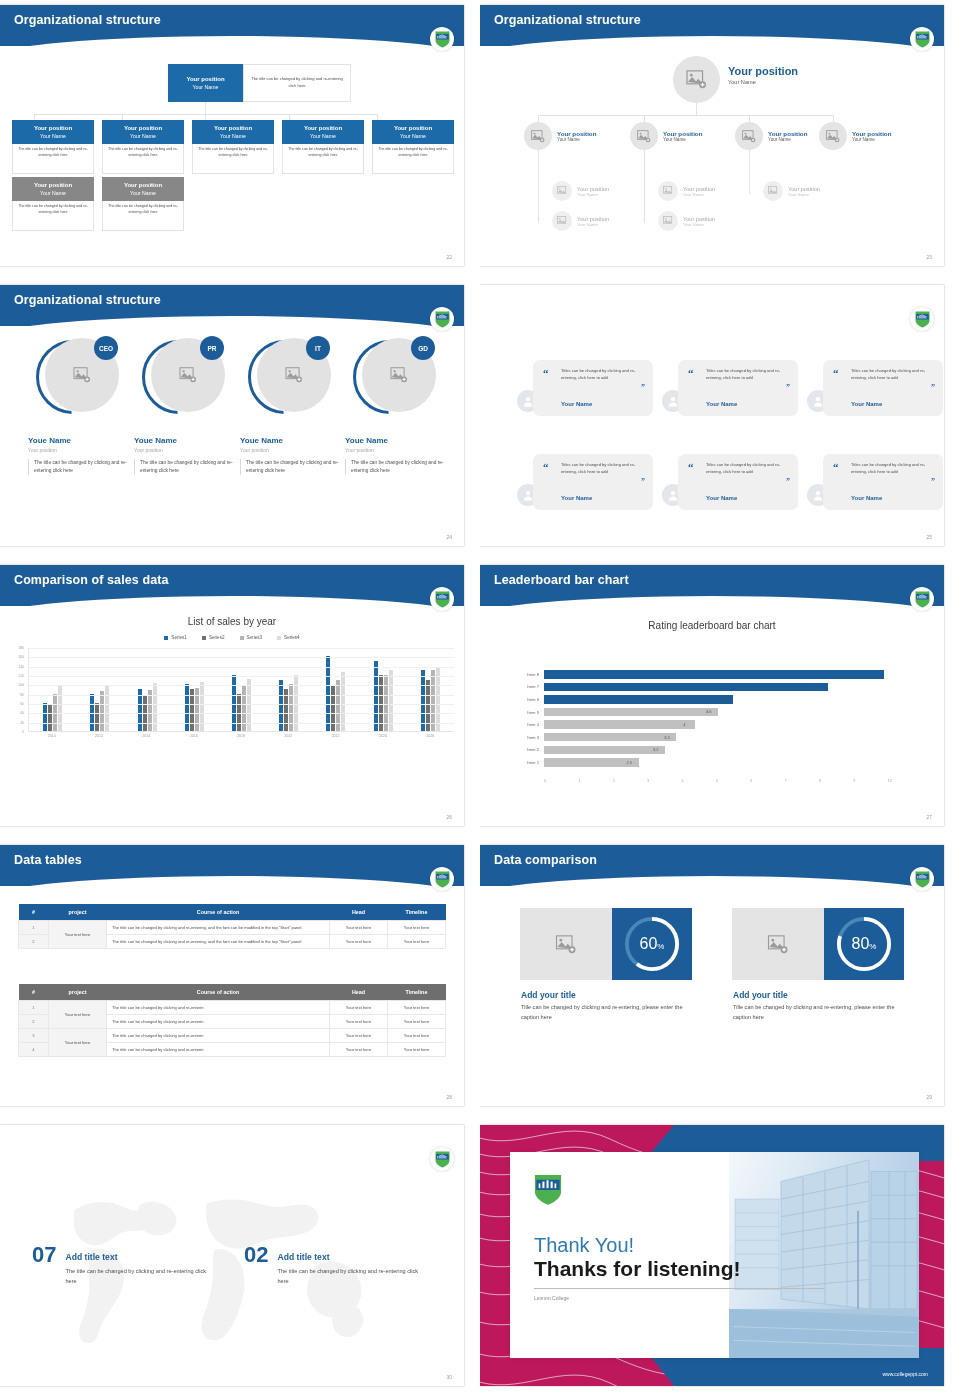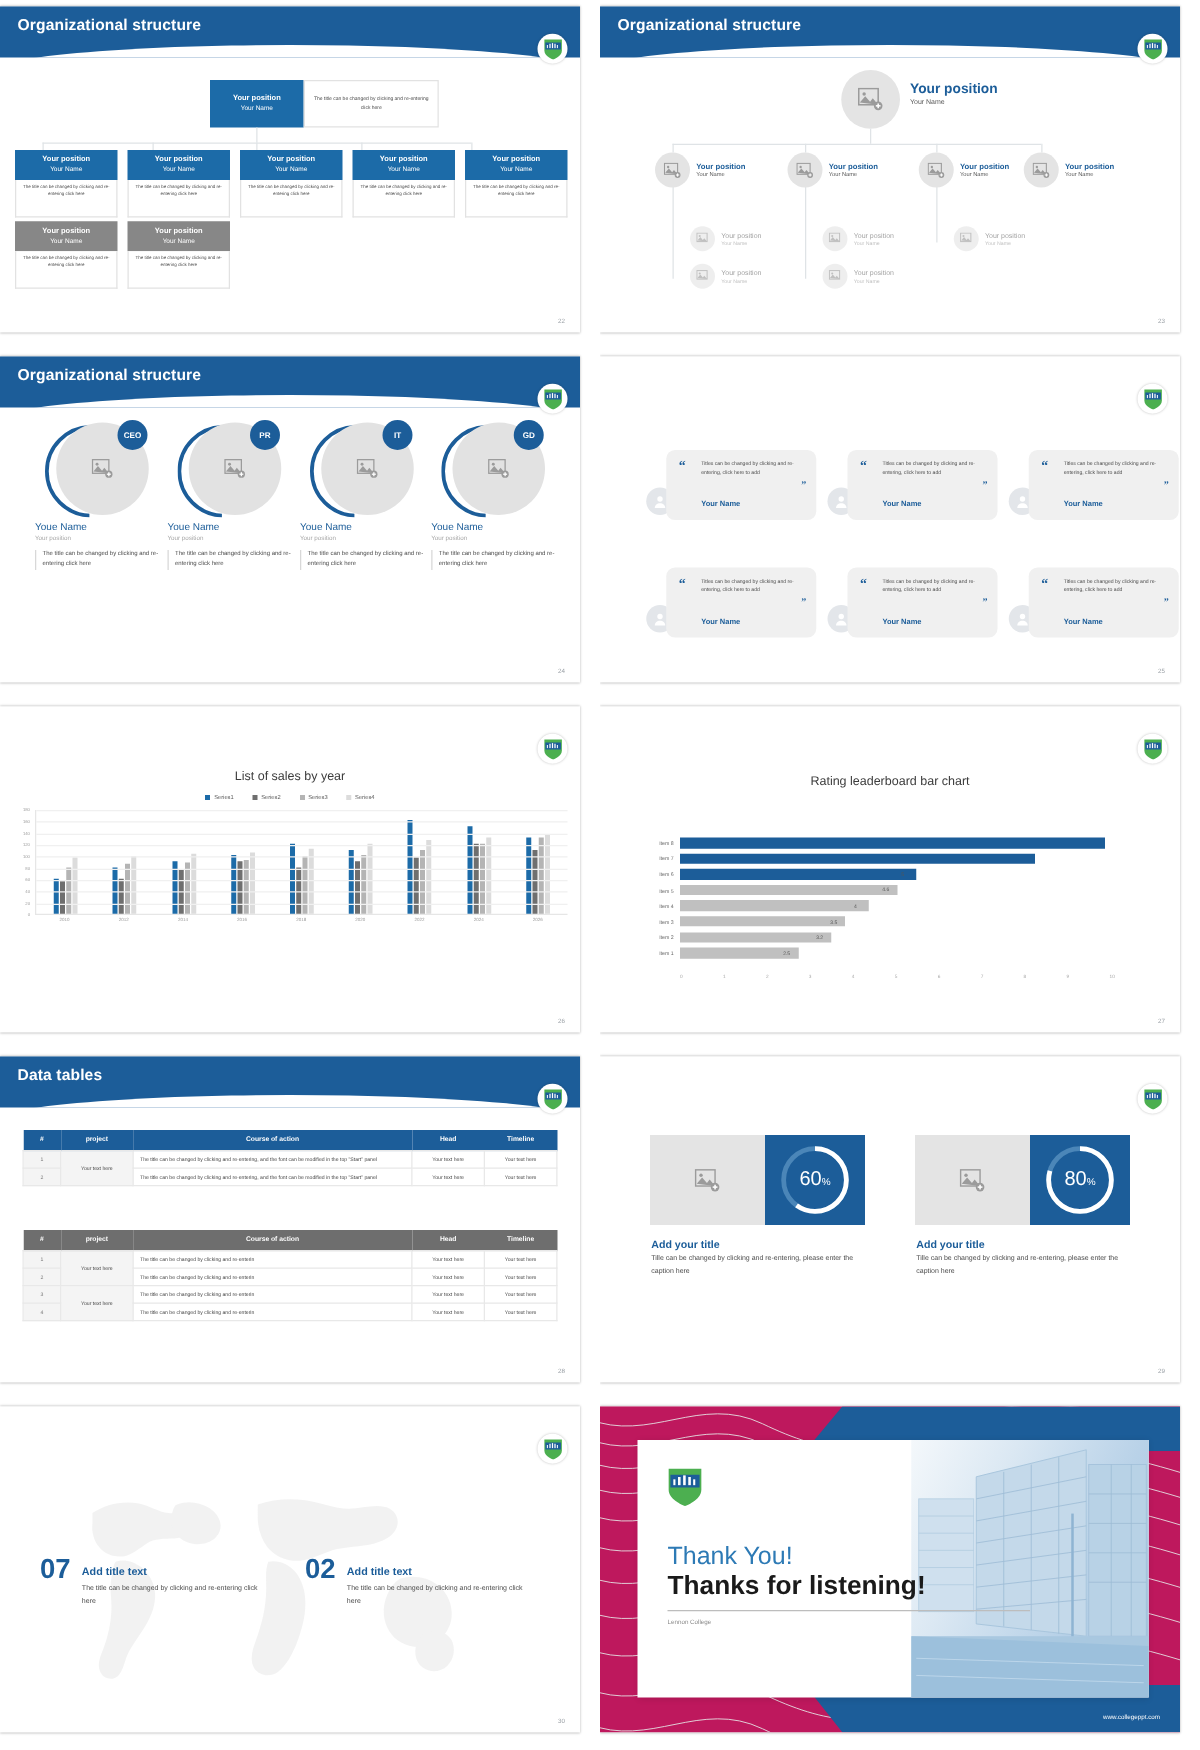--- a/index.html
+++ b/index.html
@@ -91,21 +91,21 @@
     position:absolute; left:9px; top:0; width:74px; height:74px;
     border-radius:50%; background:#e2e2e2;
     display:flex; align-items:center; justify-content:center;
   }
   .c24-tag {
     position:absolute; right:-4px; top:-2px; width:24px; height:24px;
     border-radius:50%; background:#1c5d99; color:#fff;
     font-size:6.5px; font-weight:bold;
     display:flex; align-items:center; justify-content:center; z-index:3;
   }
-  .c24-name { color:#1c5d99; font-weight:normal; font-size:8px; margin-top:1px;}
+  .c24-name { color:#1c5d99; font-weight:bold; font-size:8px; margin-top:20px;}
   .c24-pos  { color:#a7a7a7; font-size:5px; margin-top:2px;}
   .c24-desc {
     border-left:1px solid #d8d8d8; margin-top:6px; padding-left:5px;
     font-size:4.8px; line-height:1.65; color:#4d4d4d;
   }
 
   
   .quote-card {
     position:absolute; width:120px; height:56px;
     background:#f0f0f0; border-radius:7px;
@@ -657,20 +657,24 @@
           <div class="q-close">”</div>
           <div class="q-name">Your Name</div>
         </div>
       </div>
       <div class="pagenum">25</div>
     </div>
   </div>
 
   <div class="slide">
     <div class="slide-inner">
+      <div class="band">
+        <h1>Comparison of sales data</h1>
+        <div class="curve"></div>
+      </div>
       <div class="logo-badge">
         <svg class="shield" viewBox="0 0 30 34">
             <path d="M1 1h28v18c0 9-14 14-14 14S1 28 1 19z" fill="#4caf50"></path>
             <path d="M2.5 6h25v11h-25z" fill="#1c5d99"></path>
             <rect x="9" y="8" width="2" height="7" fill="#fff"></rect>
             <rect x="13" y="7" width="2" height="8" fill="#fff"></rect>
             <rect x="17" y="8" width="2" height="7" fill="#fff"></rect>
             <rect x="5" y="10" width="1.6" height="5" fill="#fff"></rect>
             <rect x="21" y="10" width="1.6" height="5" fill="#fff"></rect>
           </svg>
@@ -787,20 +791,24 @@
               <div class="xlab">2026</div>
             </div>
         </div>
       </div>
       <div class="pagenum">26</div>
     </div>
   </div>
 
   <div class="slide">
     <div class="slide-inner">
+      <div class="band">
+        <h1>Leaderboard bar chart</h1>
+        <div class="curve"></div>
+      </div>
       <div class="logo-badge">
         <svg class="shield" viewBox="0 0 30 34">
             <path d="M1 1h28v18c0 9-14 14-14 14S1 28 1 19z" fill="#4caf50"></path>
             <path d="M2.5 6h25v11h-25z" fill="#1c5d99"></path>
             <rect x="9" y="8" width="2" height="7" fill="#fff"></rect>
             <rect x="13" y="7" width="2" height="8" fill="#fff"></rect>
             <rect x="17" y="8" width="2" height="7" fill="#fff"></rect>
             <rect x="5" y="10" width="1.6" height="5" fill="#fff"></rect>
             <rect x="21" y="10" width="1.6" height="5" fill="#fff"></rect>
           </svg>
@@ -965,20 +973,24 @@
             </tr>
           </tbody>
         </table>
       </div>
       <div class="pagenum">28</div>
     </div>
   </div>
 
   <div class="slide">
     <div class="slide-inner">
+      <div class="band">
+        <h1>Data comparison</h1>
+        <div class="curve"></div>
+      </div>
       <div class="logo-badge">
         <svg class="shield" viewBox="0 0 30 34">
             <path d="M1 1h28v18c0 9-14 14-14 14S1 28 1 19z" fill="#4caf50"></path>
             <path d="M2.5 6h25v11h-25z" fill="#1c5d99"></path>
             <rect x="9" y="8" width="2" height="7" fill="#fff"></rect>
             <rect x="13" y="7" width="2" height="8" fill="#fff"></rect>
             <rect x="17" y="8" width="2" height="7" fill="#fff"></rect>
             <rect x="5" y="10" width="1.6" height="5" fill="#fff"></rect>
             <rect x="21" y="10" width="1.6" height="5" fill="#fff"></rect>
           </svg>

